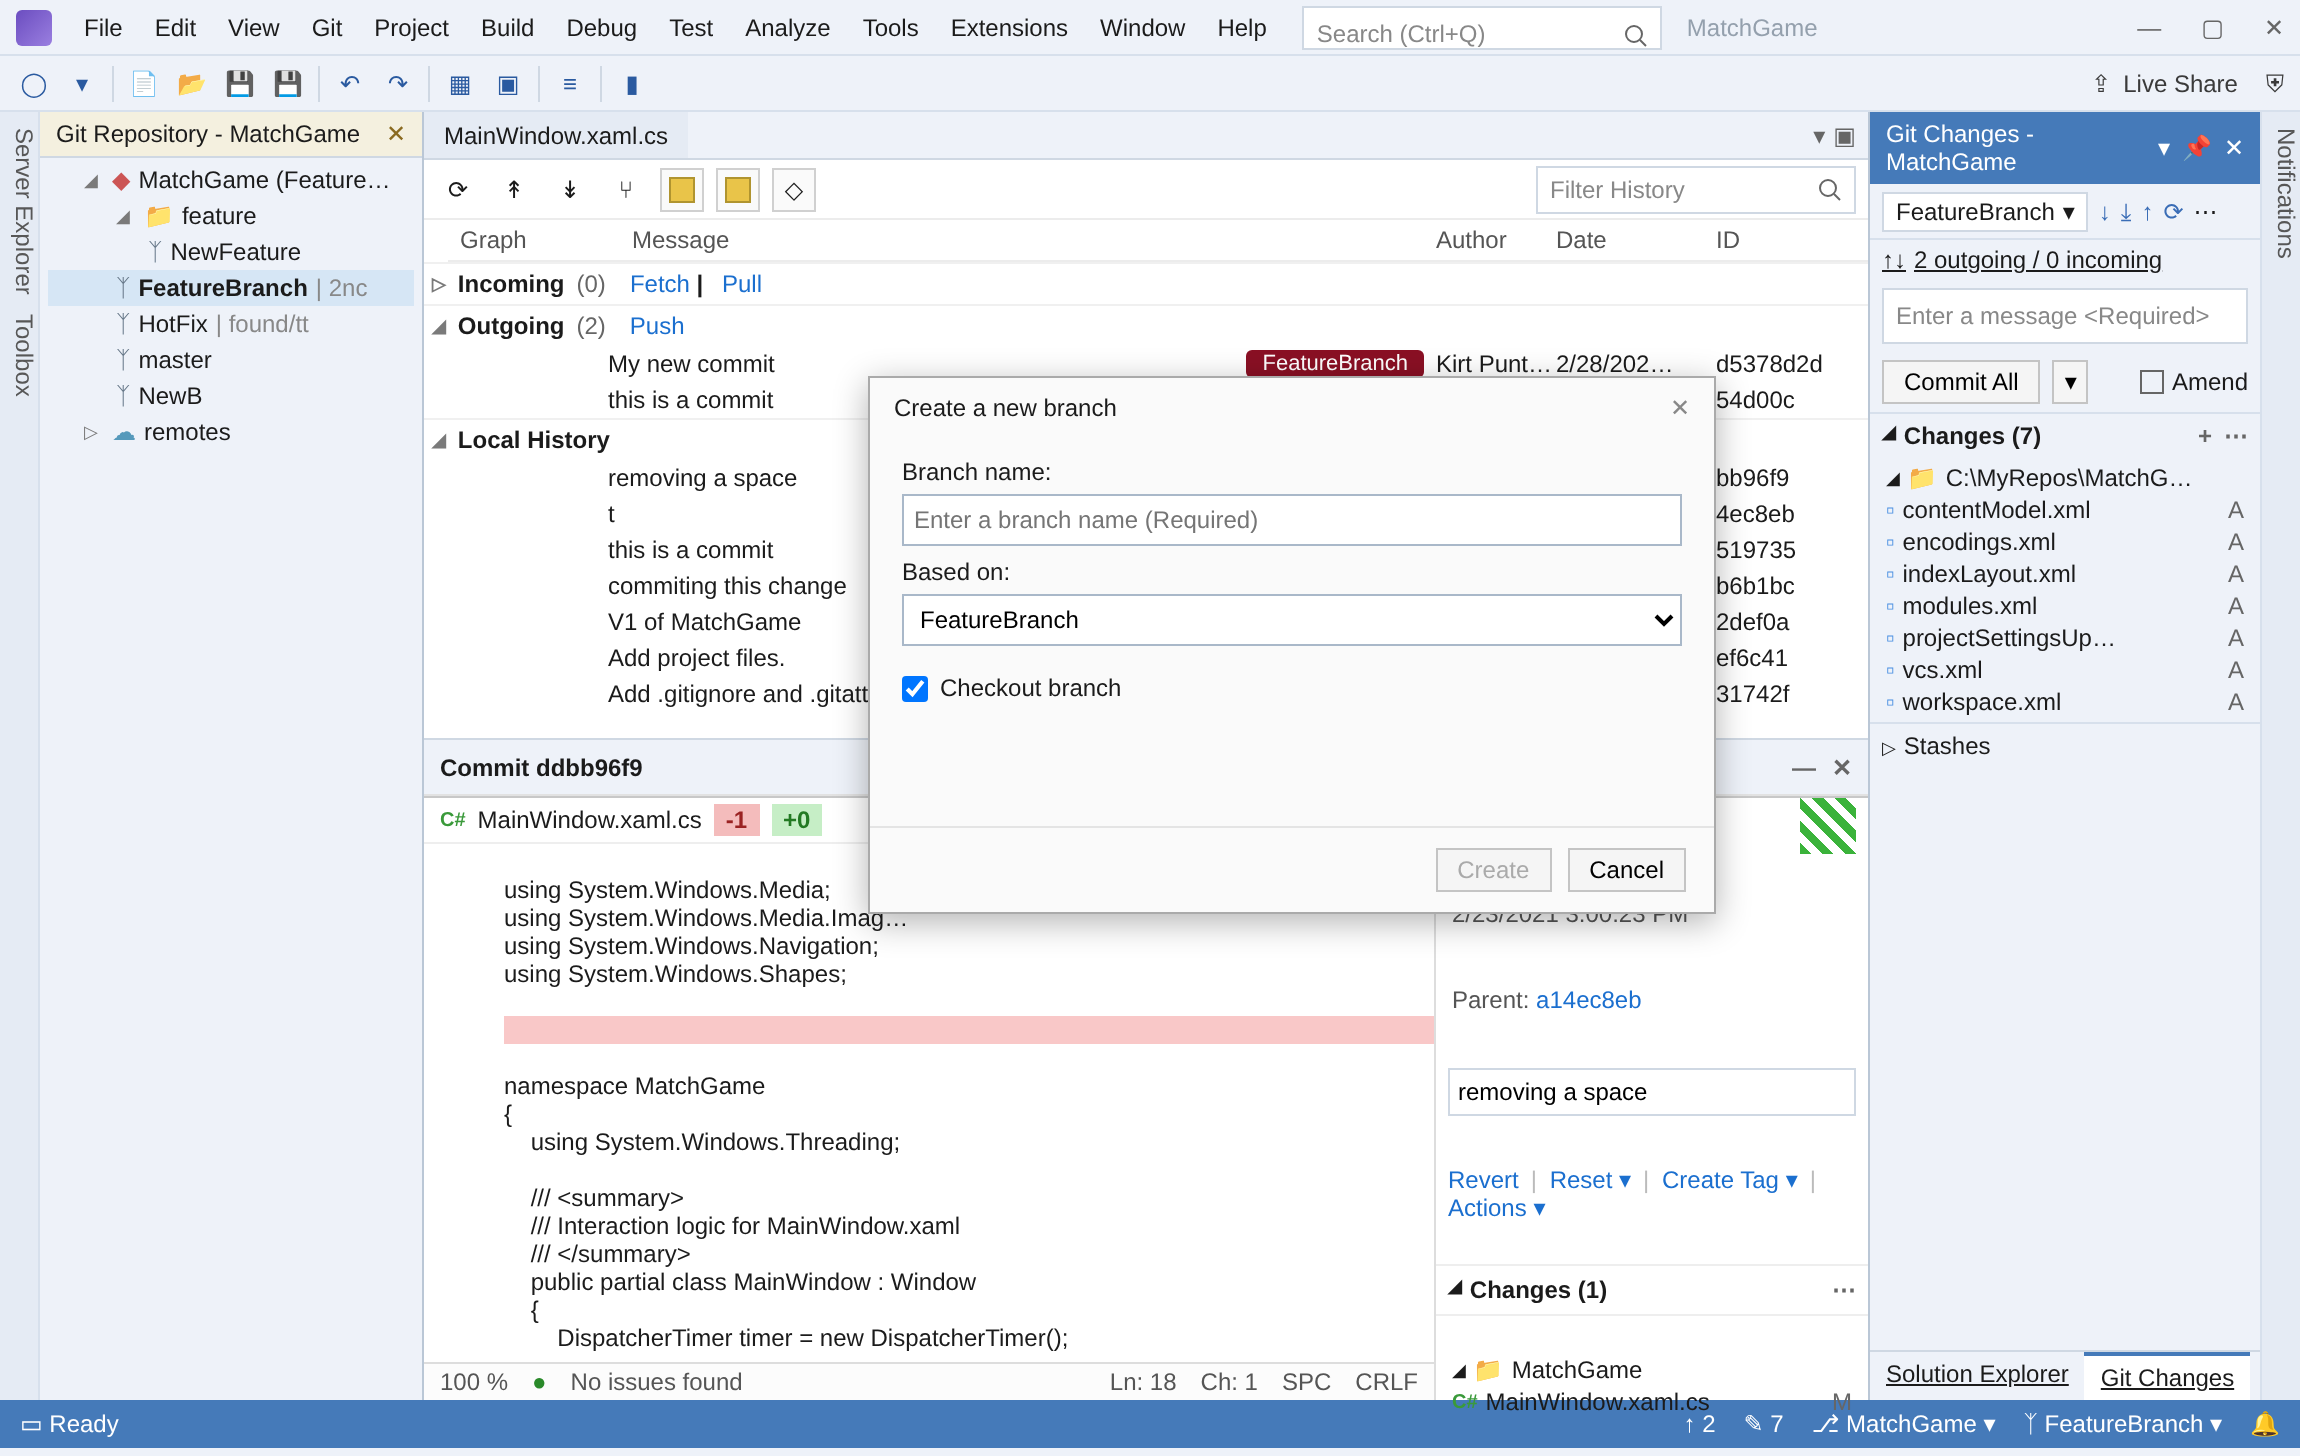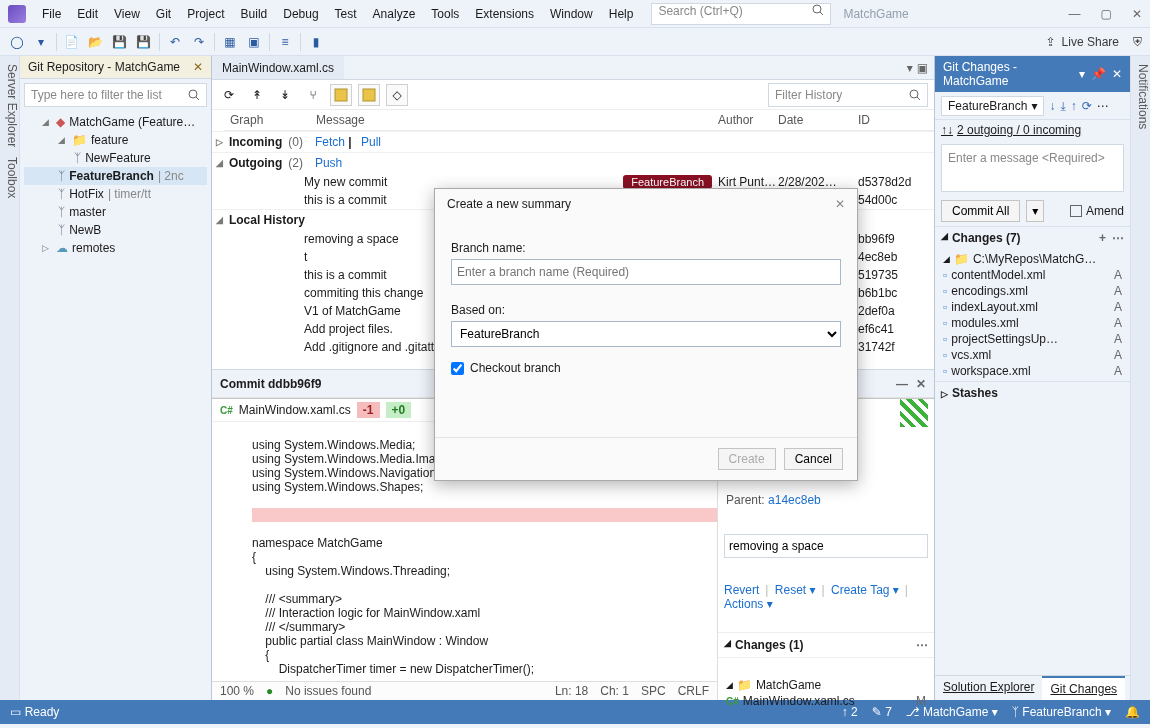--- a/index.html
+++ b/index.html
@@ -1,21 +1,21 @@
 <!DOCTYPE html>
 <html><head>
 <meta charset="utf-8">
 <style>
 * { box-sizing: border-box; margin: 0; padding: 0; font-family: "Segoe UI", Tahoma, sans-serif; font-size: 12px; }
 body { width: 1150px; height: 728px; background: #eef2f9; overflow: hidden; position: relative; color: #1b1b1b; }
 .titlebar { height: 28px; display: flex; align-items: center; padding: 0 8px; background: #eef2f9; border-bottom: 1px solid #d7e0ec; }
 .vs-logo { width: 18px; height: 18px; background: linear-gradient(135deg,#6b4dc0,#9a7fe0); border-radius: 3px; margin-right: 10px; }
 .menus { display: flex; gap: 4px; }
 .menus span { padding: 4px 6px; cursor: default; }
-.search { margin-left: 12px; width: 180px; height: 22px; border: 1px solid #cfd8e3; background: #fff; display: flex; align-items: flex-start; padding: 0 6px; color: #888; }
+.search { margin-left: 12px; width: 180px; height: 22px; border: 1px solid #cfd8e3; background: #fff; display: flex; align-items: flex-end; padding: 0 6px; color: #888; }
 .search svg { margin-left: auto; }
 .appname { margin-left: 12px; color: #94a0ad; }
 .win-btns { margin-left: auto; display: flex; gap: 20px; color: #666; }
 .toolbar { height: 28px; display: flex; align-items: center; padding: 0 8px; gap: 6px; border-bottom: 1px solid #d7e0ec; }
 .tb-btn { width: 18px; height: 18px; display: inline-flex; align-items: center; justify-content: center; color: #2a5aa0; }
 .sep { width: 1px; height: 18px; background: #cfd8e3; }
 .live { margin-left: auto; display: flex; align-items: center; gap: 6px; color: #3a3a3a; }
 .workspace { display: flex; height: 644px; }
 .rail { width: 20px; background: #e5ebf4; writing-mode: vertical-rl; text-orientation: mixed; font-size: 11px; color: #575757; display: flex; gap: 10px; padding-top: 8px; border-right: 1px solid #d7e0ec; }
 .rail.right { border-left: 1px solid #d7e0ec; border-right: none; }
@@ -72,39 +72,39 @@
 .side .acts .vbar { color: #bbb; margin: 0 3px; }
 .side .chg-h { padding: 5px 6px; border-top: 1px solid #eee; border-bottom: 1px solid #eee; font-weight: 600; display: flex; }
 .side .dots { margin-left: auto; color: #666; }
 .right-panel { width: 196px; display: flex; flex-direction: column; border-left: 1px solid #bac7d6; }
 .rp-tab { background: #457ab9; color: #fff; padding: 4px 8px; display: flex; align-items: center; gap: 6px; }
 .rp-tab span.tr { margin-left: auto; display: flex; gap: 6px; }
 .rp-tools { background: #eef2f9; height: 28px; display: flex; align-items: center; padding: 0 6px; gap: 5px; border-bottom: 1px solid #d7e0ec; }
 .rp-tools .bsel { border: 1px solid #cfd8e3; background: #fff; padding: 2px 6px; display: flex; gap: 4px; align-items: center; }
 .sync { padding: 3px 6px; display: flex; align-items: center; gap: 4px; }
 .sync span { text-decoration: underline; }
-.msgbox { margin: 4px 6px; border: 1px solid #cfd8e3; background: #fff; padding: 6px; color: #888; height: 48px; }
+.msgbox { margin: 4px 6px; border: 1px solid #cfd8e3; background: #fff; padding: 6px; color: #888; height: 28px; }
 .commit-bar { display: flex; padding: 4px 6px; gap: 6px; align-items: center; }
 .vs-btn { border: 1px solid #c4c4c4; background: #f5f5f5; padding: 3px 10px; cursor: pointer; }
 .cbx { width: 12px; height: 12px; border: 1px solid #666; display: inline-block; margin-right: 4px; vertical-align: -2px; }
 .chg-sec { padding: 4px 6px; font-weight: 600; display: flex; border-top: 1px solid #d7e0ec; }
 .chg-tree { padding: 2px 4px; }
 .chg-row { display: flex; align-items: center; gap: 4px; padding: 1px 4px; }
 .chg-row .stat { margin-left: auto; color: #666; }
-.stash-sec { padding: 4px 6px; font-weight: 700; border-top: 1px solid #d7e0ec; }
+.stash-sec { padding: 4px 6px; font-weight: 400; border-top: 1px solid #d7e0ec; }
 .rp-bottom-tabs { margin-top: auto; display: flex; background: #eef2f9; border-top: 1px solid #cfd8e3; text-decoration: underline; }
 .rp-bottom-tabs span { padding: 4px 8px; }
 .rp-bottom-tabs .active { background: #fff; border-top: 2px solid #457ab9; }
 .statusbar { height: 24px; background: #457ab9; color: #fff; display: flex; align-items: center; padding: 0 10px; gap: 14px; font-size: 11px; }
 .statusbar .r { margin-left: auto; display: flex; gap: 14px; align-items: center; }
 .dialog { position: absolute; left: 434px; top: 188px; width: 424px; background: #fafafa; border: 1px solid #aaa; box-shadow: 0 4px 16px rgba(0,0,0,.3); }
 .dialog .dh { padding: 8px 12px; font-size: 13px; display: flex; }
 .dialog .dh span.x { margin-left: auto; color: #888; }
 .dialog .db { padding: 4px 16px 12px; }
-.dialog label { display: block; margin-top: 18px; margin-bottom: 4px; }
+.dialog label { display: block; margin-top: 6px; margin-bottom: 4px; }
 .dialog input[type=text] { width: 100%; border: 1px solid #a9b8c9; padding: 5px; color: #888; }
 .dialog select { width: 100%; border: 1px solid #a9b8c9; padding: 4px; background: #fff; }
 .dialog .chk { margin-top: 14px; display: flex; align-items: center; gap: 6px; }
 .dialog .df { padding: 10px 14px; display: flex; justify-content: flex-end; gap: 8px; border-top: 1px solid #e4e4e4; margin-top: 50px; }
 .edit-status { height: 20px; border-top: 1px solid #ddd; display: flex; align-items: center; padding: 0 8px; gap: 12px; font-size: 11px; color: #555; background: #fcfcfc; }
 .nogrow { flex: 0 0 auto; }
 .folder-icon { color: #d8b34b; }
 .cs-icon { color: #3a9a3a; font-weight: 700; font-size: 10px; }
 .xml-icon { color: #4a90e2; }
 </style>
@@ -172,27 +172,20 @@
   <div class="rail">
     <span>Server Explorer</span>
     <span>Toolbox</span>
   </div>
 
   <div class="left-panel">
     <div class="panel-tab">
       <span>Git Repository - MatchGame</span>
       <span class="close-x">✕</span>
     </div>
-    <div class="filter-box">
-      <span>Type here to filter the list</span>
-      <svg width="12" height="12" style="margin-left:auto">
-          <circle cx="5" cy="5" r="4" fill="none" stroke="#666"></circle>
-          <line x1="8" y1="8" x2="11" y2="11" stroke="#666"></line>
-        </svg>
-    </div>
     <div class="tree">
       <div class="tree-row indent1">
           <span class="arr">◢</span>
           <span style="color:#c55">◆</span>
           <span>MatchGame (Feature…</span>
         </div>
       <div class="tree-row indent2">
           <span class="arr">◢</span>
           <span class="folder-icon">📁</span>
           <span>feature</span>
@@ -202,21 +195,21 @@
           <span>NewFeature</span>
         </div>
       <div class="tree-row indent2 sel">
           <span style="color:#678">ᛉ</span>
           <span class="bold">FeatureBranch</span>
           <span style="color:#888"> | 2nc</span>
         </div>
       <div class="tree-row indent2">
           <span style="color:#678">ᛉ</span>
           <span>HotFix</span>
-          <span style="color:#888"> | timer/tt</span>
+          <span style="color:#888"> | found/tt</span>
         </div>
       <div class="tree-row indent2">
           <span style="color:#678">ᛉ</span>
           <span>master</span>
         </div>
       <div class="tree-row indent2">
           <span style="color:#678">ᛉ</span>
           <span>NewB</span>
         </div>
       <div class="tree-row indent1">
@@ -520,21 +513,21 @@
     <span>↑ <span>2</span></span>
     <span>✎ <span>7</span></span>
     <span>⎇ <span>MatchGame</span> ▾</span>
     <span>ᛉ <span>FeatureBranch</span> ▾</span>
     <span>🔔</span>
   </div>
 </div>
 
 <div class="dialog">
   <div class="dh">
-      <span>Create a new summary</span>
+      <span>Create a new branch</span>
       <span class="x">✕</span>
     </div>
   <div class="db">
     <label>Branch name:</label>
     <input type="text" placeholder="Enter a branch name (Required)" style="">
     <label>Based on:</label>
     <select><option>FeatureBranch</option></select>
     <div class="chk">
         <input type="checkbox" checked="" style="">
         <span>Checkout branch</span>

